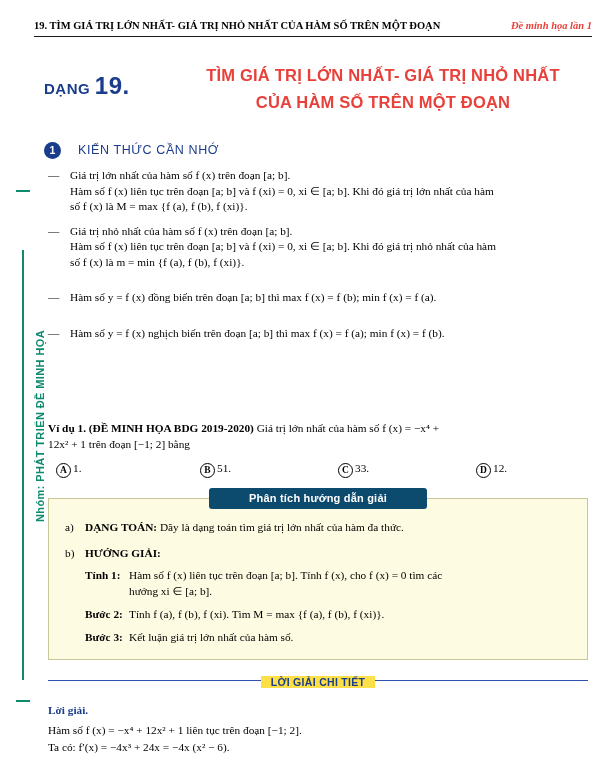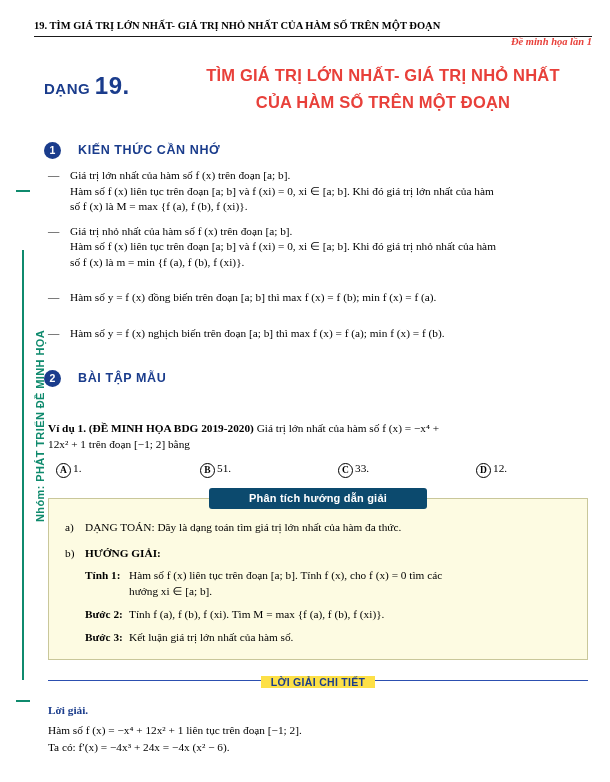--- a/index.html
+++ b/index.html
@@ -32,21 +32,21 @@
     font-weight: bold;
     font-family: "Liberation Serif", serif;
     white-space: nowrap;
   }
   .header .hdr-left { color: #000; }
   .header .hdr-right {
     color: #e8403a;
     font-style: italic;
     position: absolute;
     right: 0;
-    top: 16px;
+    top: 0;
   }
   .header-rule {
     position: absolute;
     top: 36px;
     left: 34px;
     right: 18px;
     border-top: 1px solid #1a1a1a;
   }
 
   
@@ -143,21 +143,21 @@
     font-weight: bold;
     text-align: center;
     line-height: 17px;
     vertical-align: middle;
     margin-right: 11px;
   }
   .sec-title {
     display: inline-block;
     font-family: "Liberation Sans", sans-serif;
     font-size: 12.5px;
-    font-weight: bold;
+    font-weight: normal;
     color: #1a3c8c;
     letter-spacing: 0.6px;
     vertical-align: middle;
     padding-left: 6px;
   }
 
   
   .klist {
     position: absolute;
     left: 48px;
@@ -354,23 +354,20 @@
     <div class="kitem" style="margin-top:20px;">
       <span class="dash">—</span>
       <span class="ln">Hàm số y = f (x) đồng biến trên đoạn [a; b] thì max f (x) = f (b); min f (x) = f (a).</span>
     </div>
     <div class="kitem" style="margin-top:20px;">
       <span class="dash">—</span>
       <span class="ln">Hàm số y = f (x) nghịch biến trên đoạn [a; b] thì max f (x) = f (a); min f (x) = f (b).</span>
     </div>
   </div>
 
-  <div class="section" style="top:368px;">
-    <span class="sec-badge">2</span><span class="sec-title">BÀI TẬP MẪU</span>
-  </div>
 
   <div class="vidu">
     <span style="font-weight:bold;">Ví dụ 1.</span>
     <span style="font-weight:bold;">(ĐỀ MINH HỌA BDG 2019-2020)</span>
     <span>Giá trị lớn nhất của hàm số f (x) = −x⁴ +</span>
     <div>12x² + 1 trên đoạn [−1; 2] bằng</div>
 
     <div class="answers">
       <span class="ans" style="left:8px;">
         <span class="circ">A</span><span>1.</span>
@@ -385,21 +382,21 @@
         <span class="circ">D</span><span>12.</span>
       </span>
     </div>
   </div>
 
   <div class="analysis-wrap">
     <div class="pill">Phân tích hướng dẫn giải</div>
     <div class="analysis-box">
       <div class="abitem">
         <span class="lbl">a)</span>
-        <span style="font-weight:normal;">DẠNG TOÁN:</span>
+        <span style="font-weight:bold;">DẠNG TOÁN:</span>
         <span>Dãy là dạng toán tìm giá trị lớn nhất của hàm đa thức.</span>
       </div>
       <div class="abitem" style="margin-bottom:6px;">
         <span class="lbl">b)</span>
         <span style="font-weight:bold;">HƯỚNG GIẢI:</span>
       </div>
       <div class="steps">
         <div class="step">
           <span class="stp">Tính 1:</span>
           <span>Hàm số f (x) liên tục trên đoạn [a; b]. Tính f (x), cho f (x) = 0 tìm các</span>

